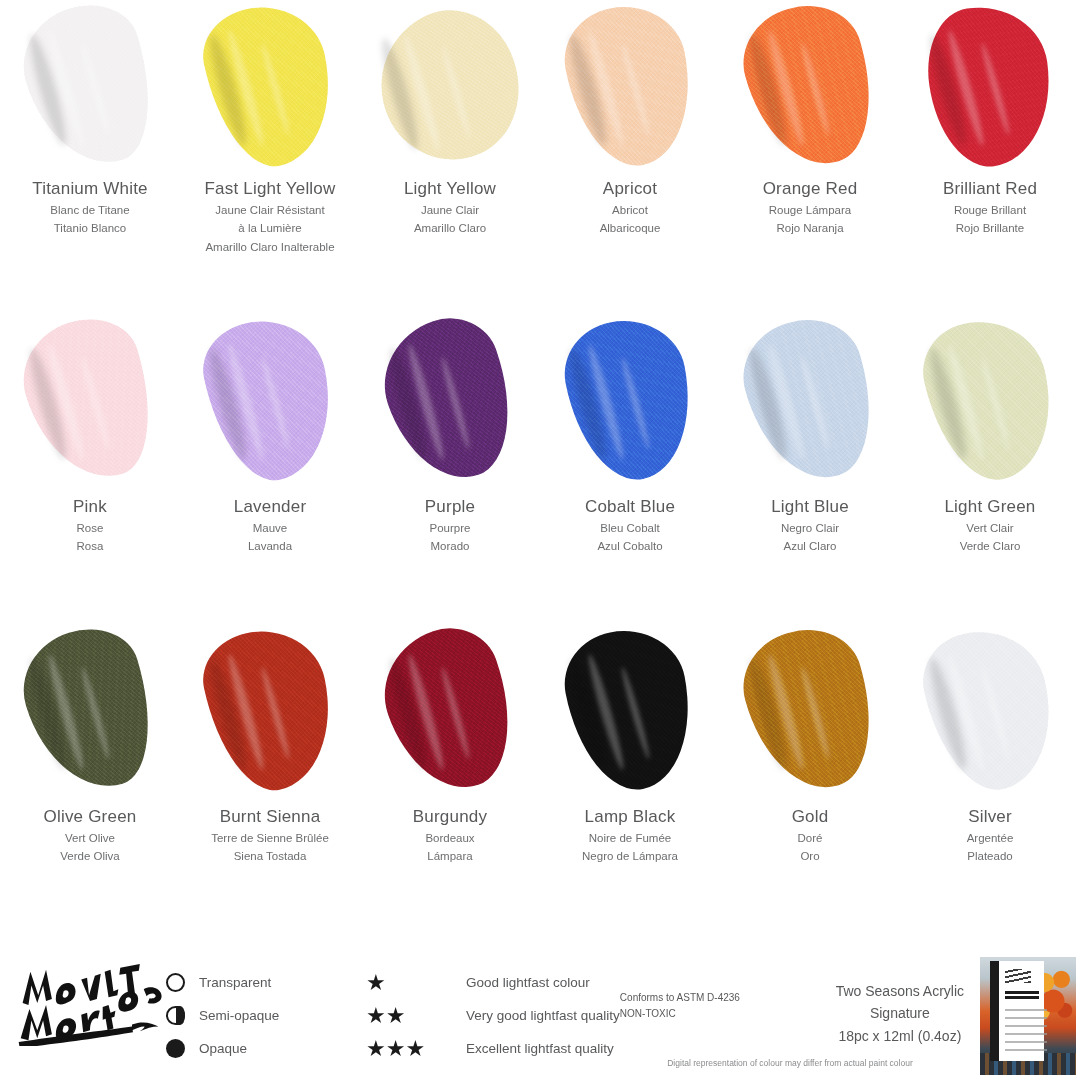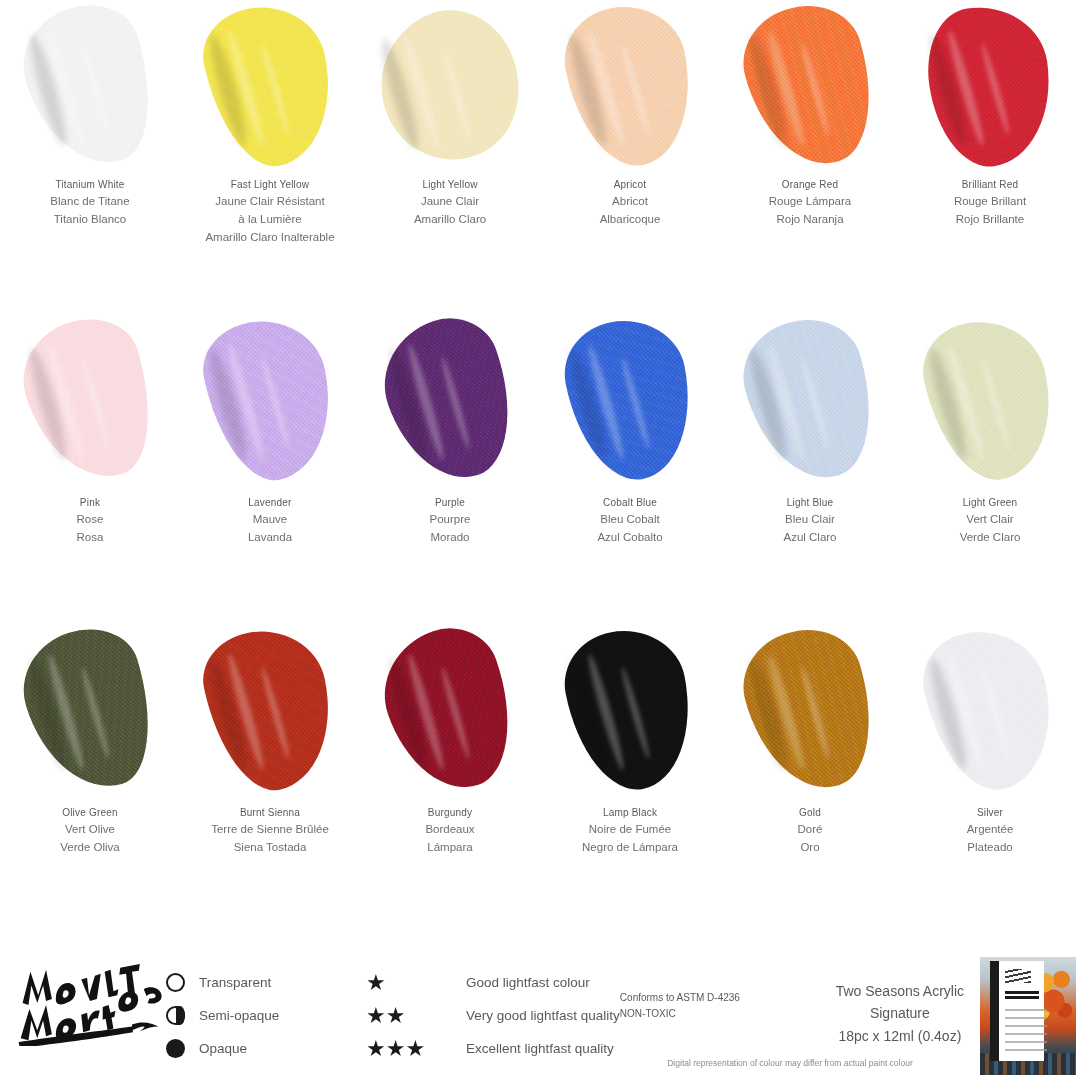--- a/index.html
+++ b/index.html
@@ -112,21 +112,21 @@
   .row-1 .cell:nth-child(6) .smear .body { border-radius: 40% 60% 56% 44% / 44% 40% 60% 56%; transform: rotate(-8deg); }
 
   
   .labels {
     text-align: center;
     padding-top: 6px;
     width: 100%;
   }
 
   .name-en {
-    font-size: 10px;
+    font-size: 17px;
     color: #58595b;
     letter-spacing: 0.2px;
     line-height: 1.35;
     font-weight: 400;
   }
 
   .name-alt {
     font-size: 11.5px;
     color: #6d6e70;
     line-height: 1.6;
@@ -478,21 +478,21 @@
         <div class="swatch-area">
           <div class="smear">
               <div class="body" style="background: rgb(198, 213, 232);"></div>
               <div class="shade"></div>
               <div class="streak s1"></div>
               <div class="streak s2"></div>
             </div>
         </div>
         <div class="labels">
           <div class="name-en">Light Blue</div>
-          <div class="name-alt">Bleu Clair</div>
+          <div class="name-alt">Negro Clair</div>
 
           <div class="name-alt">Azul Claro</div>
         </div>
       </div>
       <div class="cell">
         <div class="swatch-area">
           <div class="smear">
               <div class="body" style="background: rgb(223, 226, 189);"></div>
               <div class="shade"></div>
               <div class="streak s1"></div>

